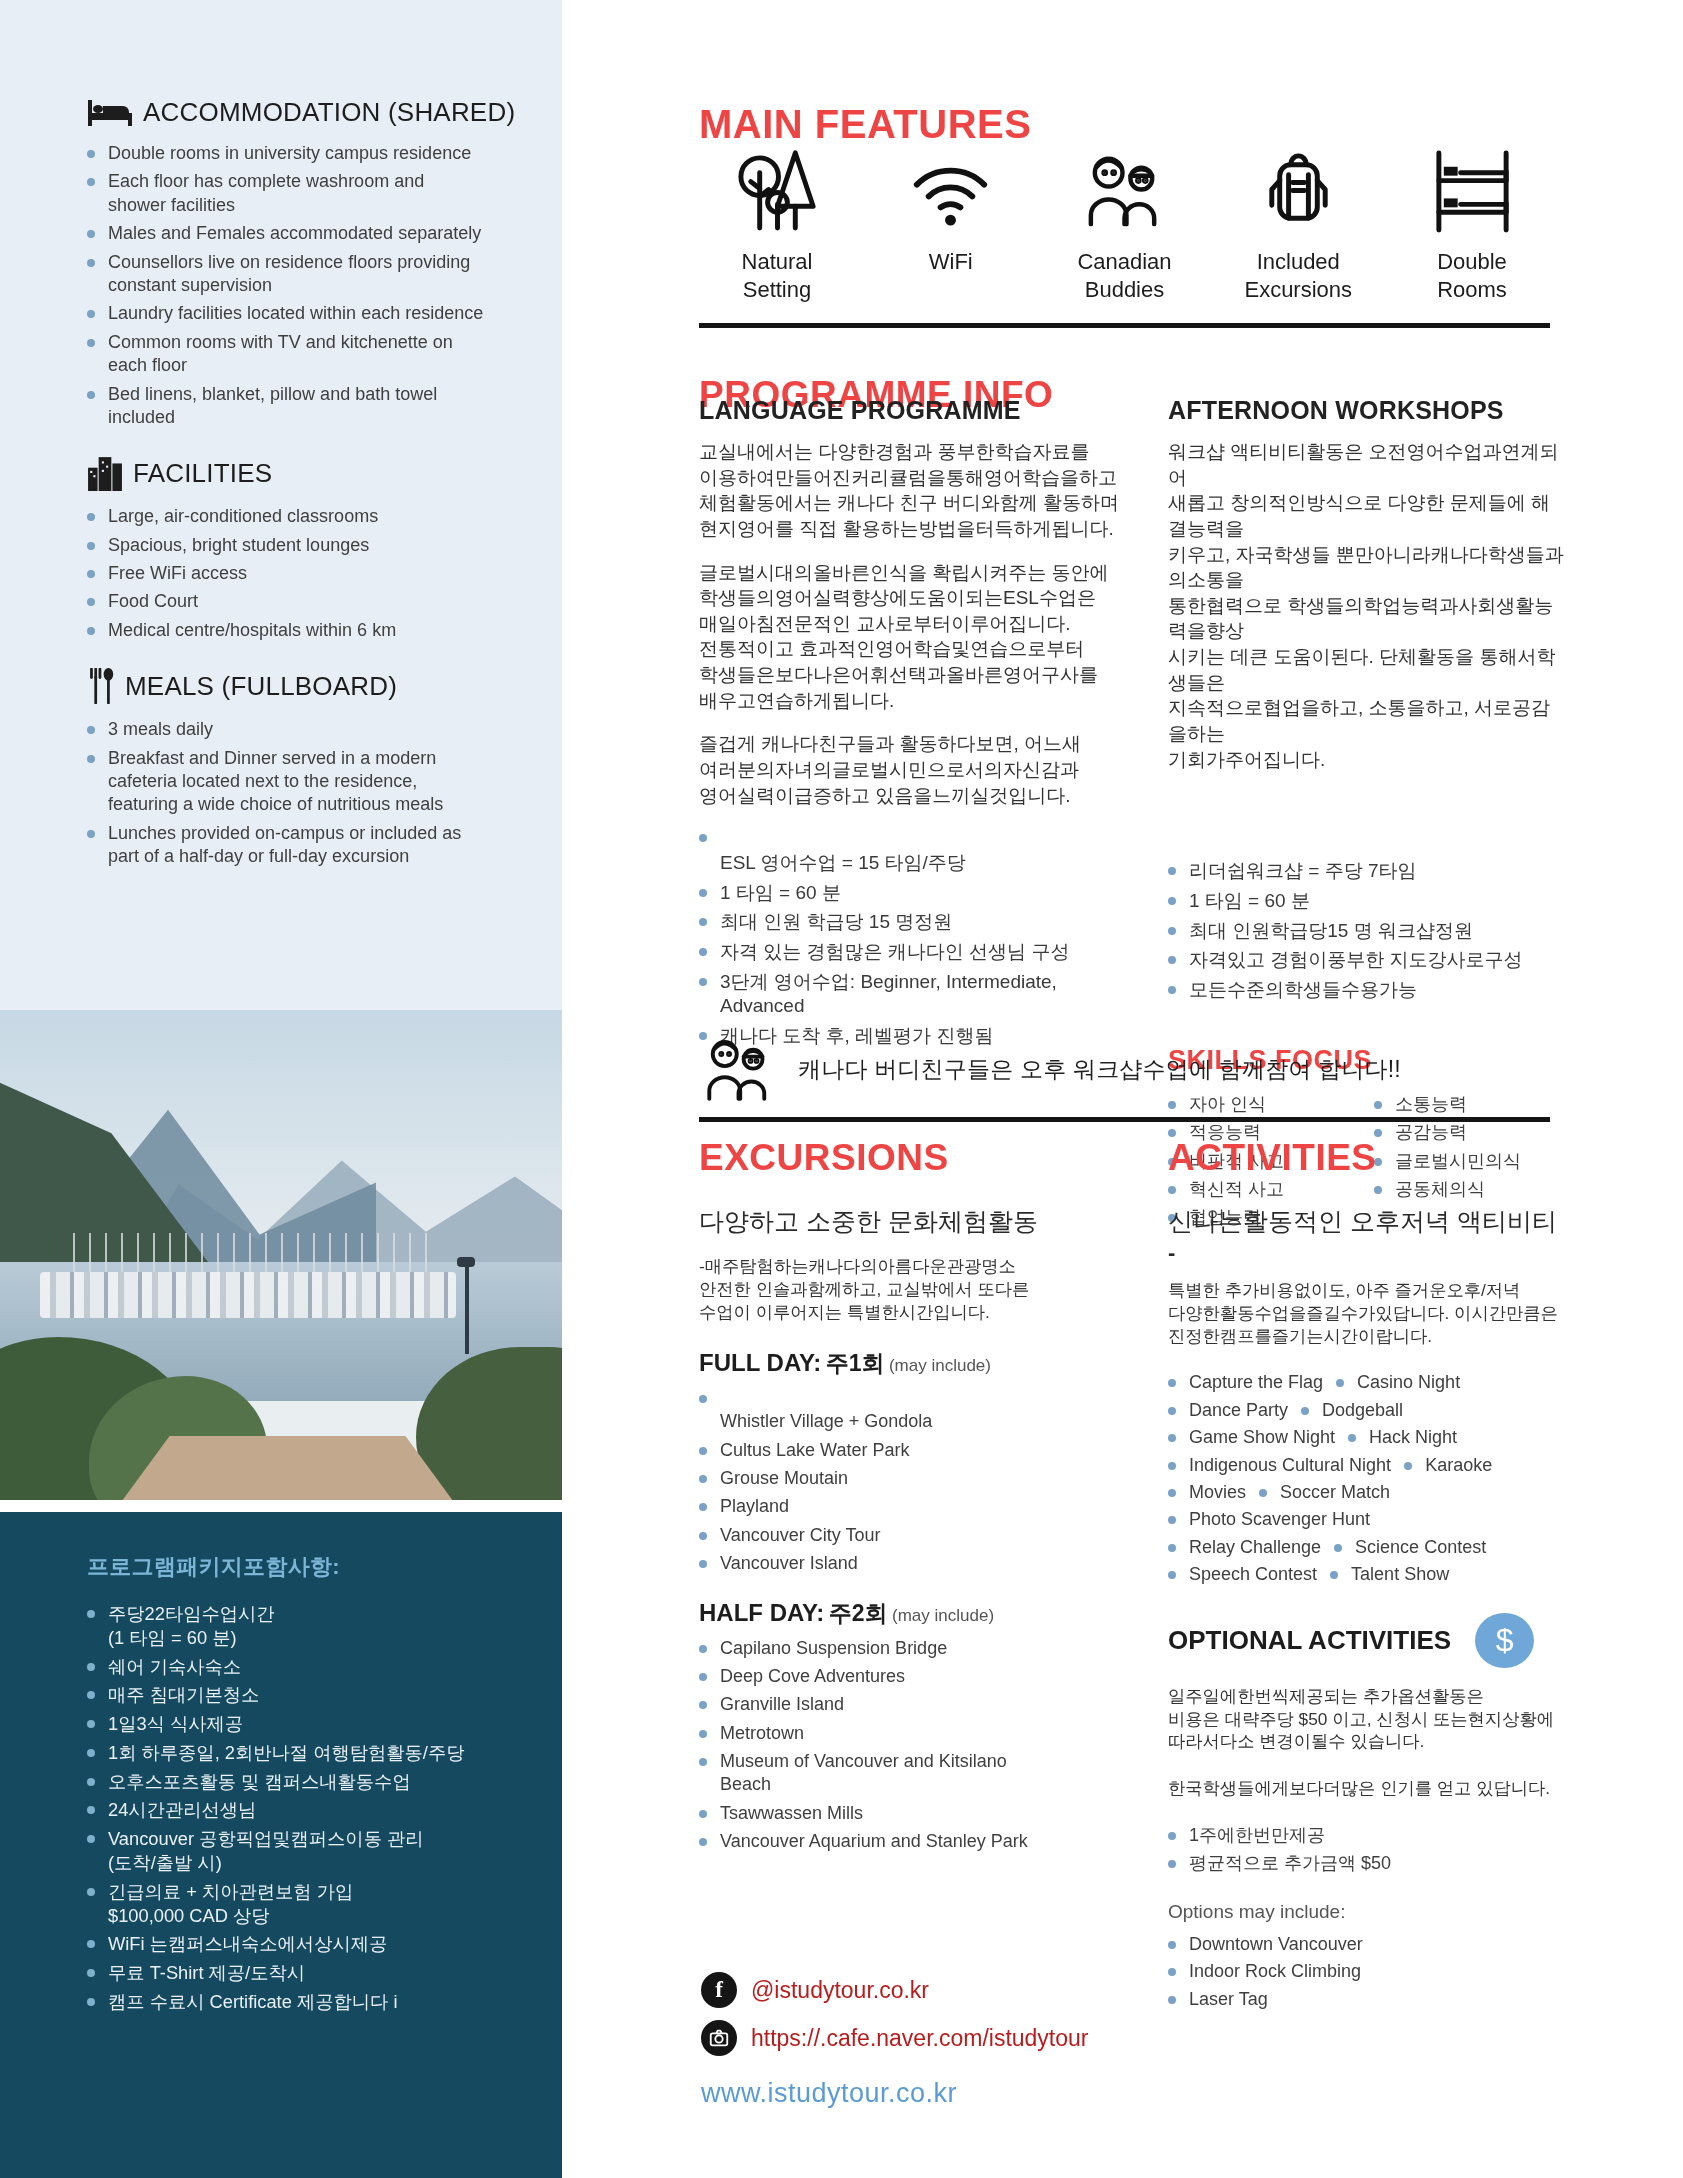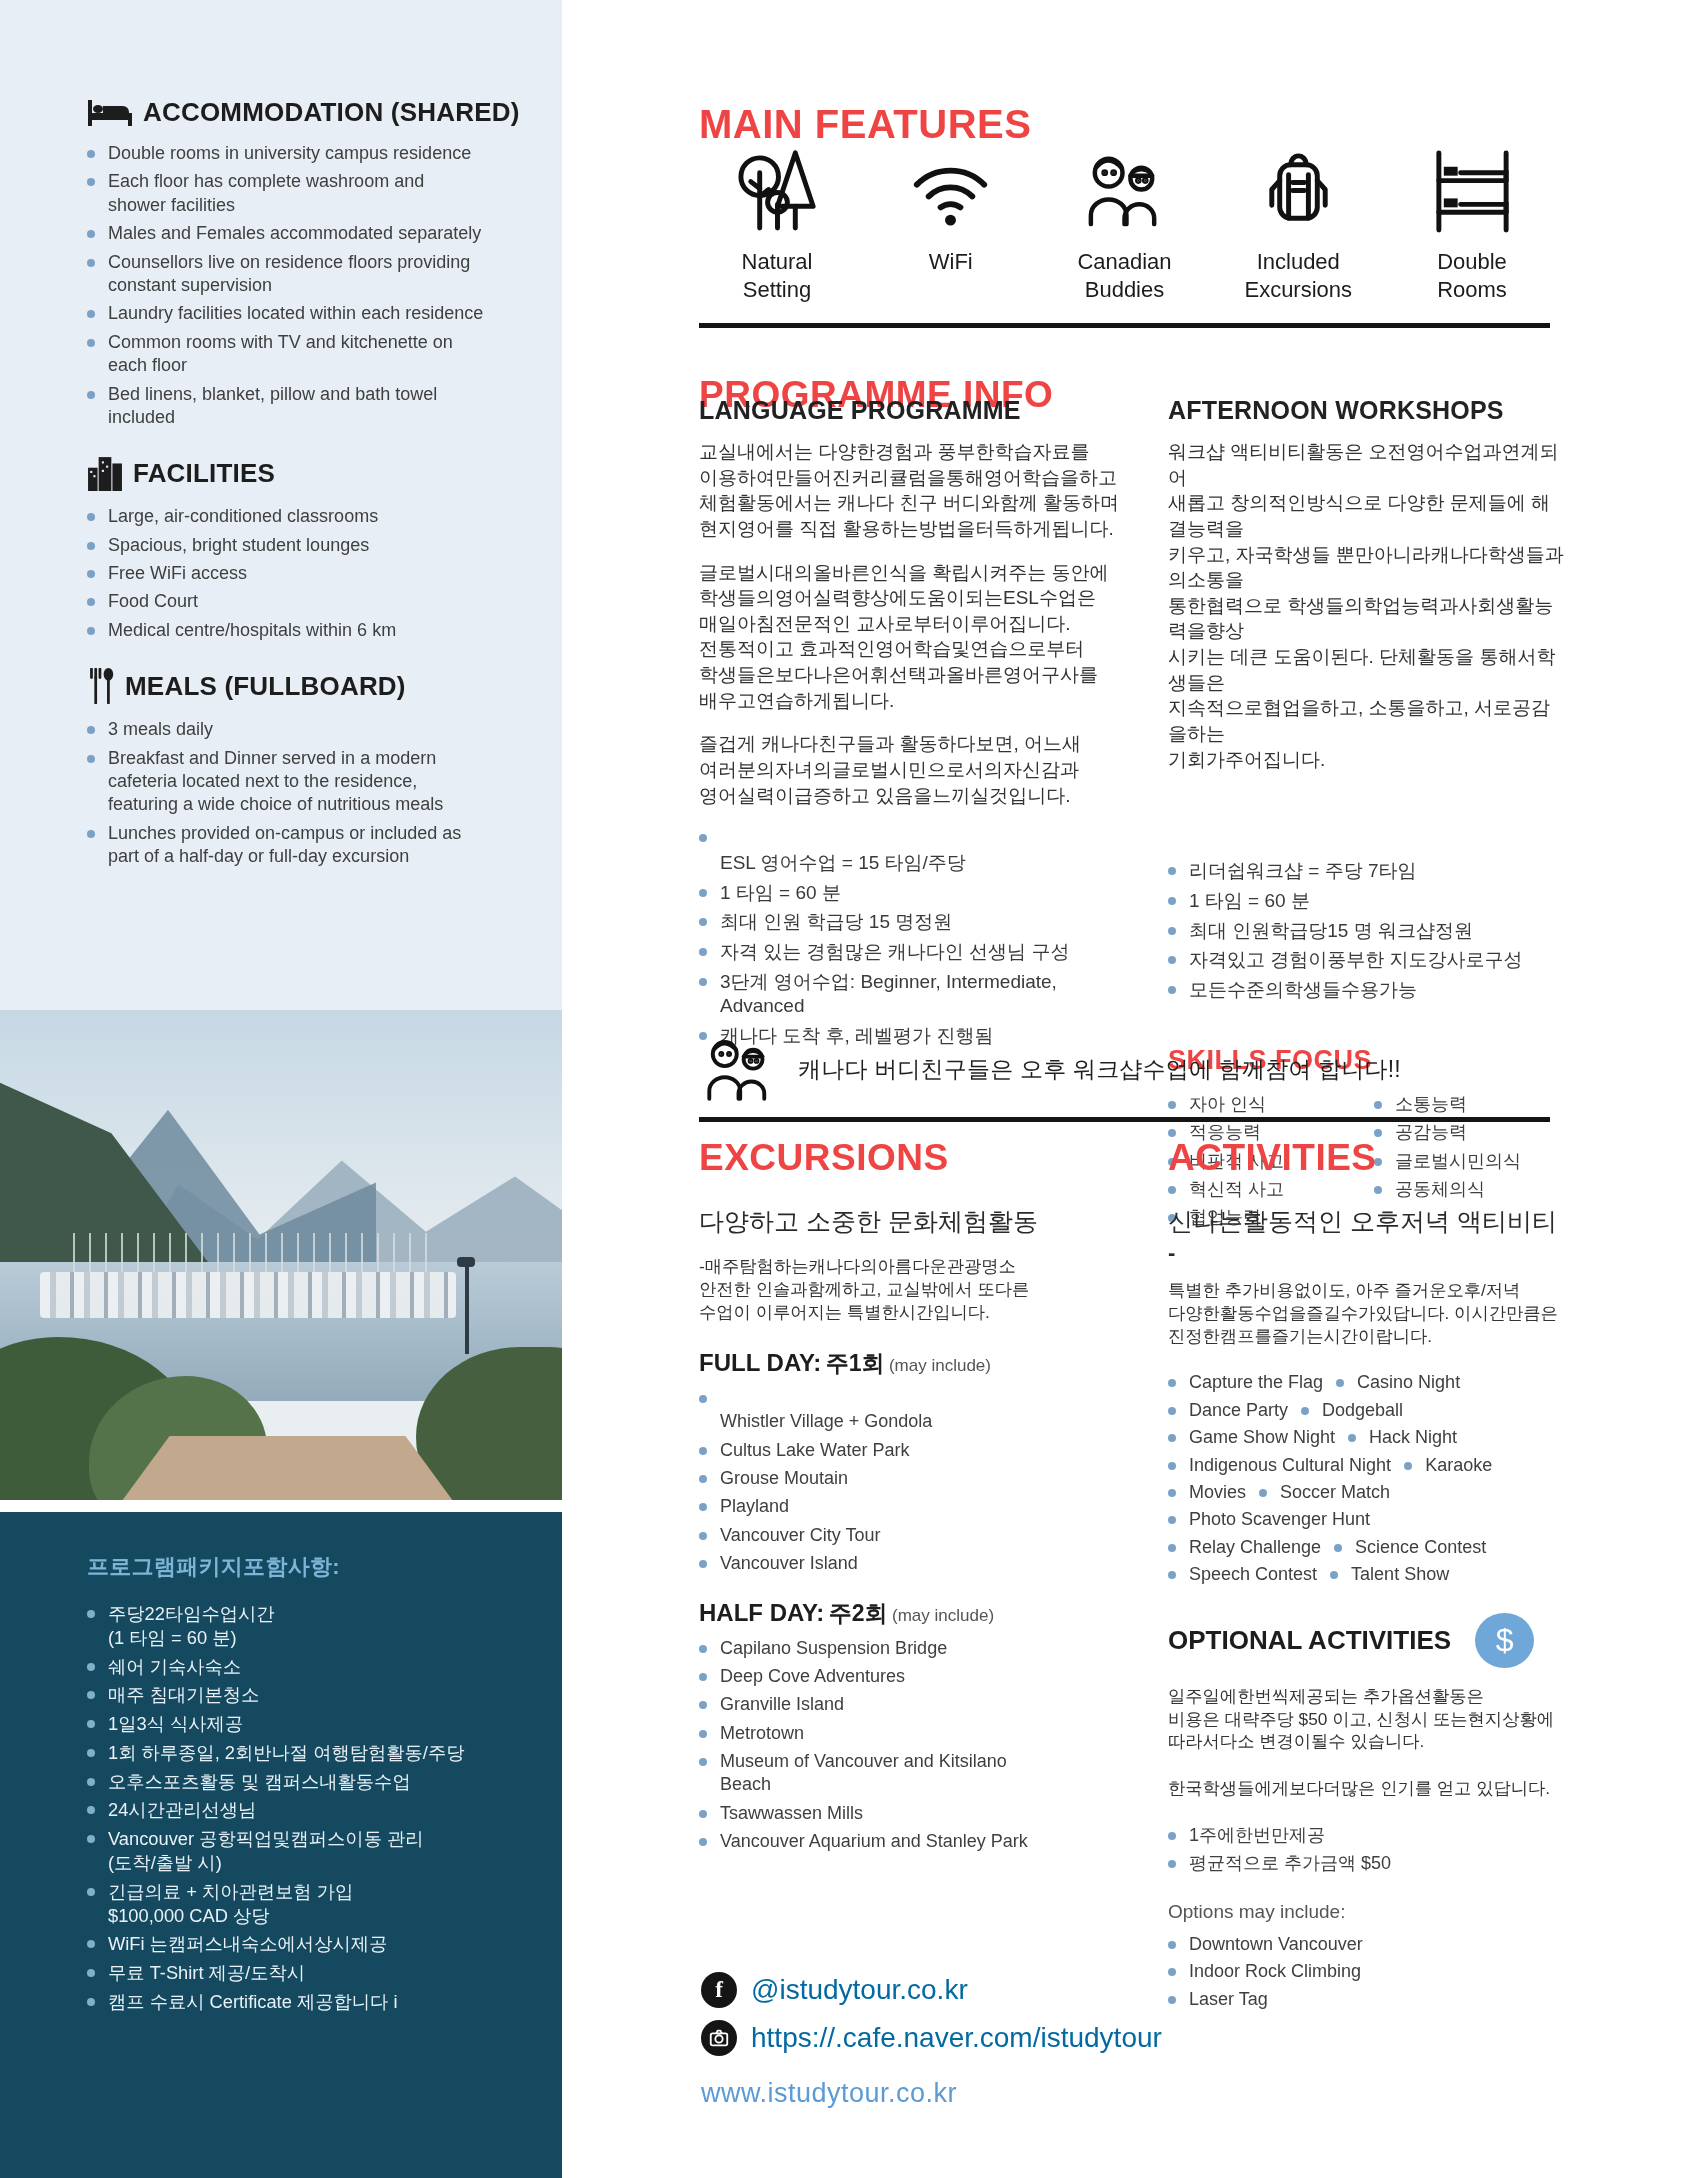--- a/index.html
+++ b/index.html
@@ -2,21 +2,21 @@
 <html><head>
 <meta charset="utf-8">
 <style>
   html,body{margin:0;padding:0;background:#ffffff;}
   .page{position:relative;width:1683px;height:2178px;background:#ffffff;overflow:hidden;
         font-family:"Liberation Sans","DejaVu Sans",sans-serif;color:#2c2c2c;}
 
   
   .sidebar{position:absolute;left:0;top:0;width:562px;height:1010px;background:#e8eef5;
            box-sizing:border-box;padding:97px 30px 0 87px;}
-  .shead{display:flex;align-items:center;gap:10px;font-weight:bold;font-size:26px;color:#1d1d1d;
+  .shead{display:flex;align-items:center;gap:10px;font-weight:normal;font-size:26px;color:#1d1d1d;
          letter-spacing:0.2px;margin-bottom:14px;}
   .s-block{margin-bottom:26px;}
   .li{display:flex;gap:13px;margin:5px 0;align-items:flex-start;}
   .dot{width:8px;height:8px;border-radius:50%;background:#7aa2c6;margin-top:8px;flex:none;}
   .li .t{font-size:18px;line-height:1.3;color:#3f3f3f;white-space:pre-line;}
 
   
   .photo{position:absolute;left:0;top:1010px;width:562px;height:490px;overflow:hidden;}
   .sky{position:absolute;inset:0;background:linear-gradient(#c6d8e4,#e9eef1 55%);}
   .mtn1{position:absolute;left:119px;top:119px;width:495px;height:158px;background:#93a9b9;
@@ -87,21 +87,21 @@
   .opt-title{font-size:26px;font-weight:bold;color:#1d1d1d;}
   .dollar{width:59px;height:55px;background:#6fa7d8;border-radius:50%;color:#ffffff;font-size:32px;
           display:flex;align-items:center;justify-content:center;font-weight:normal;}
   .opt-label{font-size:19px;color:#555;margin:26px 0 10px 0;}
 
   .footer{position:absolute;left:701px;top:1972px;}
   .soc-row{display:flex;align-items:center;gap:14px;margin-bottom:12px;}
   .fcirc,.camcirc{width:36px;height:36px;border-radius:50%;background:#151515;color:#fff;
                   display:flex;align-items:center;justify-content:center;flex:none;}
   .fcirc{font-weight:bold;font-size:23px;font-family:"Liberation Serif","DejaVu Serif",serif;}
-  .soc-text{font-size:28px;color:#0369a1;}
+  .soc-text{font-size:23px;color:#b91c1c;}
   .website{margin-top:22px;font-size:27px;color:#5b9bd5;letter-spacing:0.5px;}
   svg{display:block;}
 </style>
 </head>
 <body>
 
 <div class="page">
 
   <aside class="sidebar">
 

